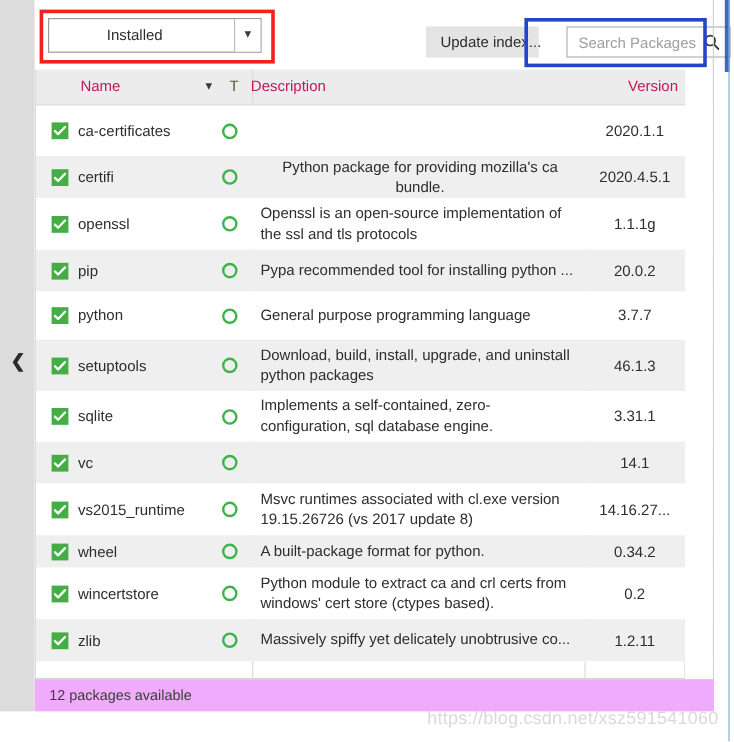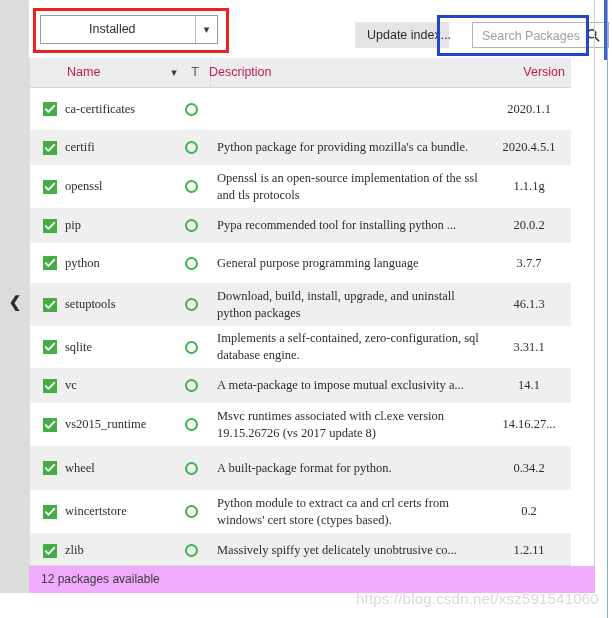--- a/index.html
+++ b/index.html
@@ -225,21 +225,20 @@
   }
   #hdr-type { left: 158px; width: 16px; text-align: center; color: #5a5a3c; }
   #hdr-description { left: 180px; }
   #hdr-version { left: 466px; width: 70px; text-align: right; }
 
   #table-body {
     position: relative;
     height: 478px;
     overflow: hidden;
     background: #ffffff;
-    font-family: Liberation Serif, serif;
   }
 
   .row {
     position: relative;
     box-sizing: border-box;
     background: #ffffff;
   }
   .row.alt { background: #efefef; }
 
   .cell-check {
@@ -557,37 +556,36 @@
           <div class="row alt" style="height: 35px;">
             <div class="cell-check">
               <svg width="14" height="14" viewBox="0 0 14 14">
                 <path d="M2.8 7.2 L5.4 9.8 L11.2 3.8" fill="none" stroke="#ffffff" stroke-width="1.9" stroke-linecap="round" stroke-linejoin="round"></path>
               </svg>
             </div>
             <div class="cell-name">vc</div>
             <div class="cell-status">
               <div class="status-ring"></div>
             </div>
-            <div class="cell-desc">A meta-package to impose mutual exclusivity a...</div>
             <div class="cell-version">14.1</div>
           </div>
           <div class="row" style="height: 43px;">
             <div class="cell-check">
               <svg width="14" height="14" viewBox="0 0 14 14">
                 <path d="M2.8 7.2 L5.4 9.8 L11.2 3.8" fill="none" stroke="#ffffff" stroke-width="1.9" stroke-linecap="round" stroke-linejoin="round"></path>
               </svg>
             </div>
             <div class="cell-name">vs2015_runtime</div>
             <div class="cell-status">
               <div class="status-ring"></div>
             </div>
             <div class="cell-desc">Msvc runtimes associated with cl.exe version 19.15.26726 (vs 2017 update 8)</div>
             <div class="cell-version">14.16.27...</div>
           </div>
-          <div class="row alt" style="height: 44px;">
+          <div class="row alt" style="height: 27px;">
             <div class="cell-check">
               <svg width="14" height="14" viewBox="0 0 14 14">
                 <path d="M2.8 7.2 L5.4 9.8 L11.2 3.8" fill="none" stroke="#ffffff" stroke-width="1.9" stroke-linecap="round" stroke-linejoin="round"></path>
               </svg>
             </div>
             <div class="cell-name">wheel</div>
             <div class="cell-status">
               <div class="status-ring"></div>
             </div>
             <div class="cell-desc">A built-package format for python.</div>

